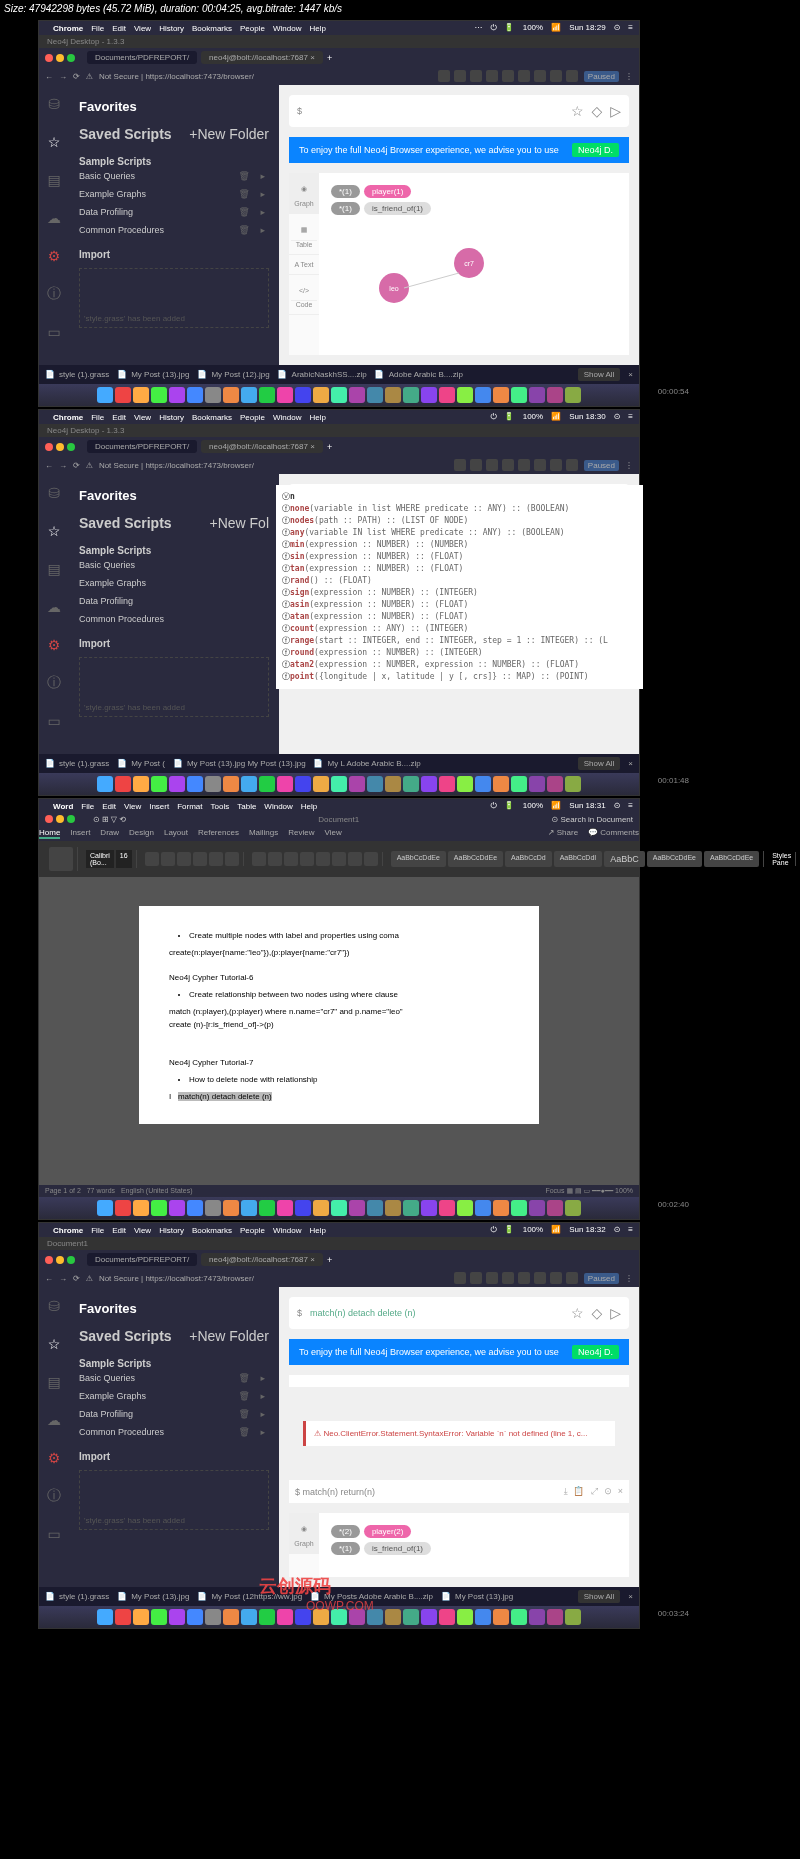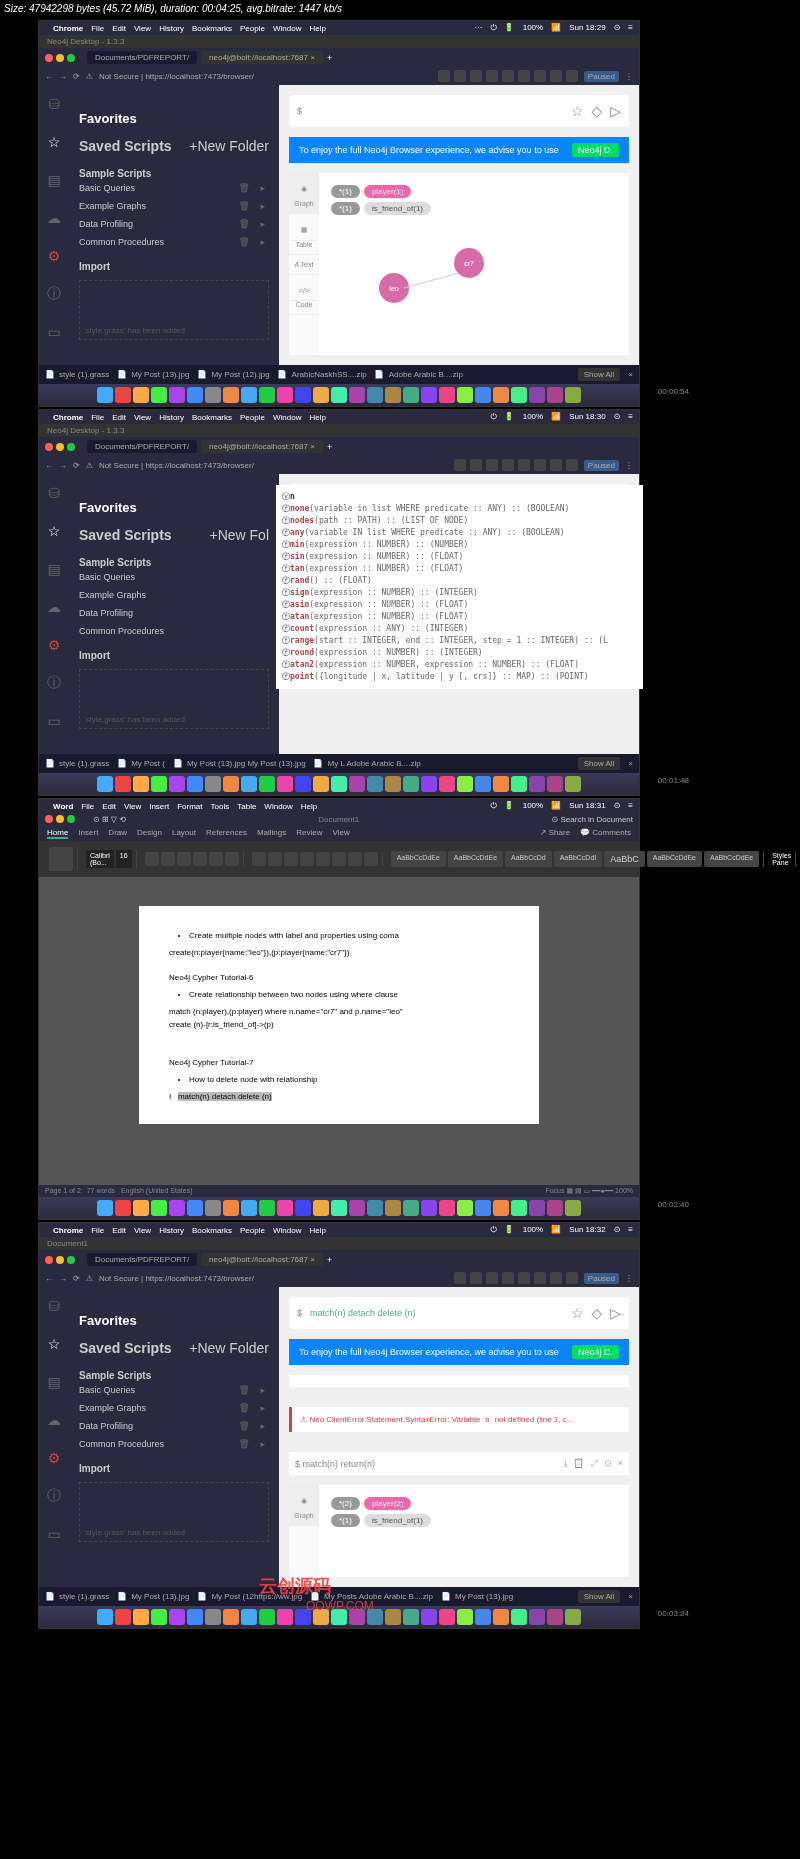--- a/index.html
+++ b/index.html
@@ -17,21 +17,21 @@
 .url-bar{background:#2a2a3e;padding:3px 6px;display:flex;align-items:center;gap:6px;font-size:8px;color:#aaa}
 .url-bar .url{flex:1}
 .url-bar .icons{display:flex;gap:4px}
 .url-bar .icons span{width:12px;height:12px;background:#444;border-radius:2px}
 .paused{background:#3a5a8a;padding:1px 4px;border-radius:2px}
 .browser-body{display:flex;height:280px}
 .icon-rail{width:30px;background:#2a2a3e;display:flex;flex-direction:column;align-items:center;padding-top:10px;gap:20px}
 .icon-rail span{width:18px;height:18px;color:#666;display:flex;align-items:center;justify-content:center;font-size:14px}
 .icon-rail span.red{color:#c44}
 .sidebar{width:190px;background:#2a2a3e;padding:10px;color:#ccc}
-.sidebar h3{margin:16px 0 8px;font-size:13px;font-weight:bold;color:#fff}
+.sidebar h3{margin:4px 0 8px;font-size:13px;font-weight:bold;color:#fff}
 .sidebar .row{display:flex;justify-content:space-between;padding:4px 0;font-size:14px}
 .sidebar .section{margin-top:10px;font-weight:bold;font-size:10px}
 .sidebar .item{padding:4px 0;font-size:9px;display:flex;justify-content:space-between}
 .sidebar .item .acts{color:#666;letter-spacing:4px}
 .sidebar .dashed{border:1px dashed #444;height:50px;margin-top:8px;display:flex;align-items:end;padding:4px;color:#555;font-size:8px}
 .main-panel{flex:1;background:#f0f0f0;display:flex;flex-direction:column}
 .query-bar{background:#fff;margin:10px;border-radius:4px;padding:8px;display:flex;align-items:center;gap:8px;color:#888}
 .query-bar .q{flex:1;color:#5a8}
 .query-bar .qicons{display:flex;gap:8px;color:#888;font-size:14px}
 .blue-banner{background:#0a84ff;color:#fff;margin:0 10px;padding:6px 10px;font-size:9px;display:flex;align-items:center}
@@ -39,37 +39,37 @@
 .result-panel{background:#fff;margin:10px;flex:1;display:flex}
 .result-tabs{width:30px;background:#fafafa;display:flex;flex-direction:column;font-size:7px;text-align:center;color:#888}
 .result-tabs div{padding:6px 2px;border-bottom:1px solid #eee}
 .result-tabs .active{background:#eee}
 .graph-area{flex:1;position:relative;padding:10px}
 .pill{display:inline-block;padding:2px 8px;border-radius:10px;font-size:8px;margin:2px}
 .pill.gray{background:#999;color:#fff}
 .pill.pink{background:#e6a;color:#fff}
 .pill.line{background:#ddd;color:#555}
 .node{position:absolute;width:30px;height:30px;border-radius:50%;background:#d76ba8;color:#fff;display:flex;align-items:center;justify-content:center;font-size:7px}
-.error-box{background:#fff;margin:10px;padding:8px;border-left:3px solid #c44;color:#c44;font-size:8px}
+.error-box{background:#fff;margin:24px;padding:8px;border-left:3px solid #c44;color:#c44;font-size:8px}
 .query2{background:#fff;margin:10px;padding:6px;display:flex;align-items:center;gap:8px;font-size:9px}
 .query2 .q{flex:1;color:#888}
 .query2 .qicons{display:flex;gap:6px;color:#aaa}
 .dock{background:linear-gradient(#3a3a5a,#2a2a3a);padding:3px;display:flex;justify-content:center;gap:2px}
 .dock span{width:16px;height:16px;border-radius:3px}
 .taskbar{background:#1a1a2e;padding:3px 6px;display:flex;gap:8px;font-size:8px;color:#aaa;align-items:center}
 .taskbar .file{display:flex;gap:4px;align-items:center}
 .taskbar .showall{margin-left:auto;background:#333;padding:2px 6px;border-radius:2px}
 .autocomplete{position:absolute;left:237px;top:75px;width:355px;background:#fff;color:#333;font-family:monospace;font-size:8px;padding:6px;line-height:1.5;overflow:hidden}
 .autocomplete .kw{color:#a44;font-weight:bold}
 .autocomplete .sig{color:#666}
 .autocomplete div{white-space:nowrap}
 
 .word-menubar{background:#2a2a3e;padding:2px 6px;display:flex;gap:10px;font-size:8px;color:#ccc}
 .word-title{text-align:center;flex:1;color:#888}
-.word-ribbon-tabs{background:#2a2a3e;padding:2px 8px;display:flex;gap:10px;font-size:8px;color:#aaa}
+.word-ribbon-tabs{background:#2a2a3e;padding:2px 0;display:flex;gap:10px;font-size:8px;color:#aaa}
 .word-ribbon-tabs span.active{color:#fff;border-bottom:2px solid #4a8}
 .word-ribbon{background:#333;padding:6px;display:flex;gap:4px;align-items:center}
 .word-ribbon .grp{display:flex;gap:2px;padding:0 4px;border-right:1px solid #444}
 .word-ribbon .btn{width:14px;height:14px;background:#444;border-radius:2px}
 .word-ribbon .style{background:#444;padding:3px 6px;font-size:7px;color:#ccc;border-radius:2px}
 .word-doc{background:#555;padding:29px 100px;min-height:250px}
 .word-page{background:#fff;color:#000;padding:20px 30px;font-size:8px;line-height:1.6}
 .word-page ul{margin:4px 0;padding-left:20px}
 .word-page .hl{background:#bbb}
 .word-status{background:#2a2a3e;padding:2px 6px;display:flex;justify-content:space-between;font-size:7px;color:#888}

